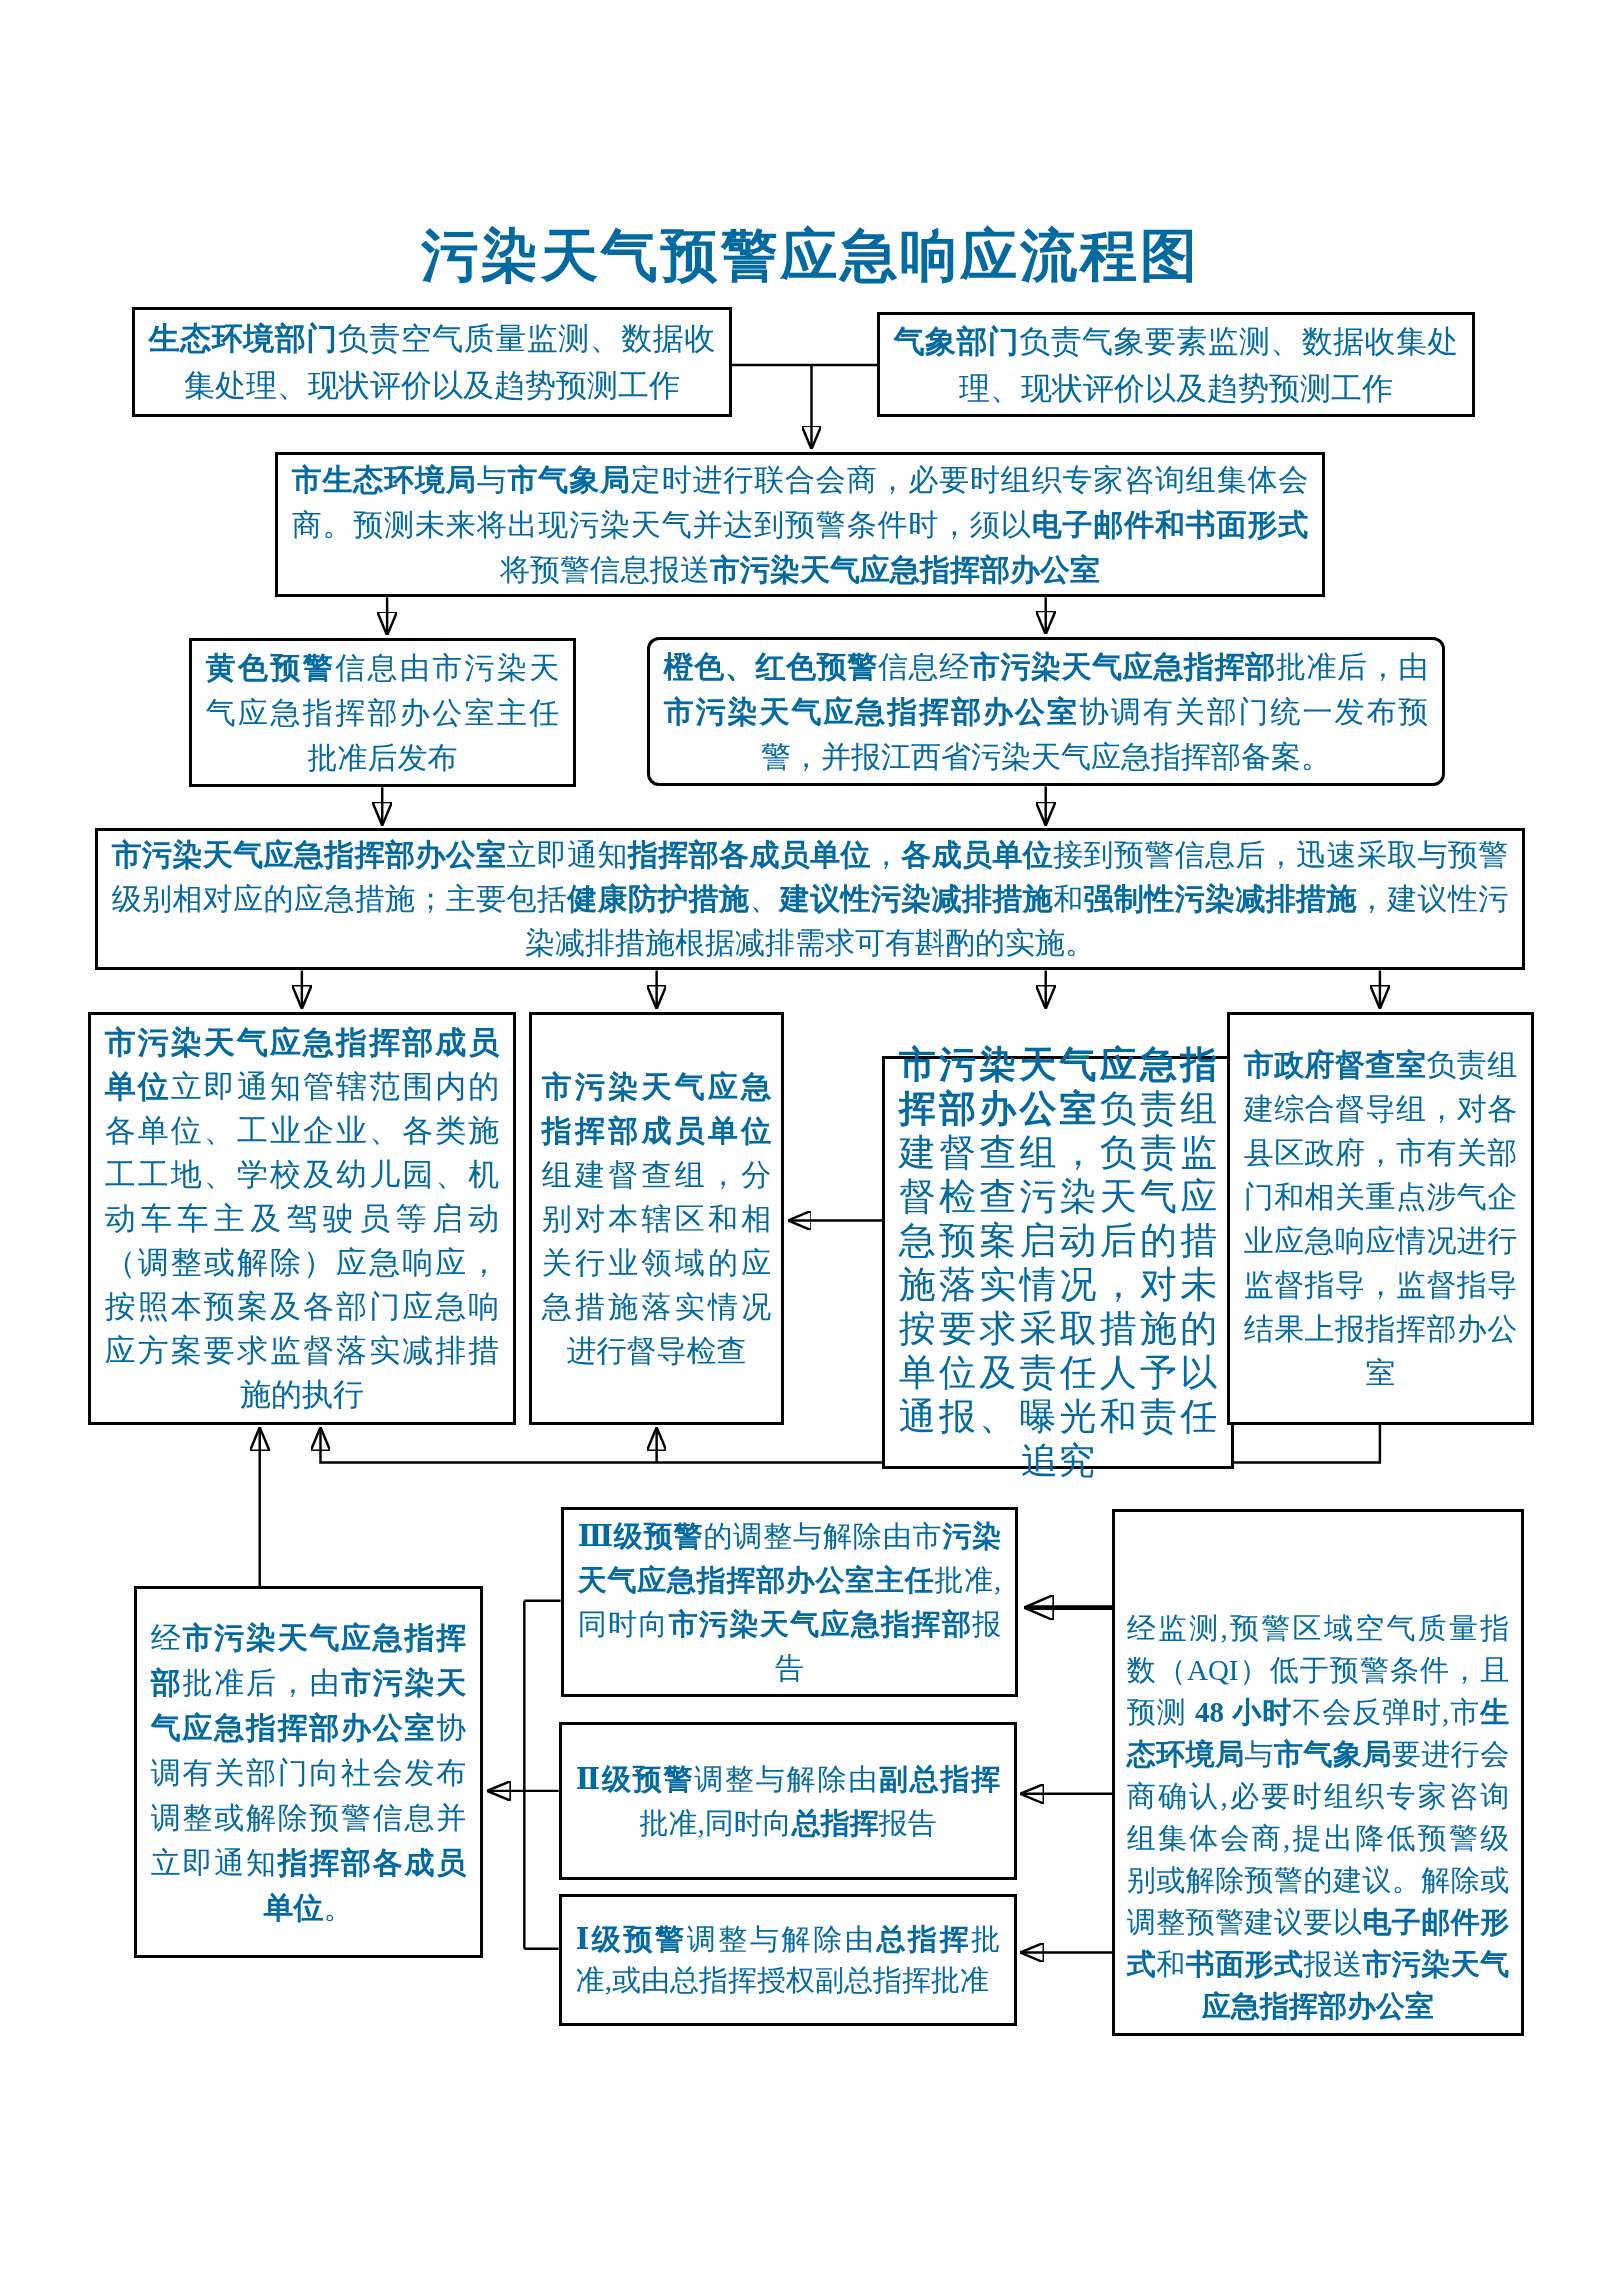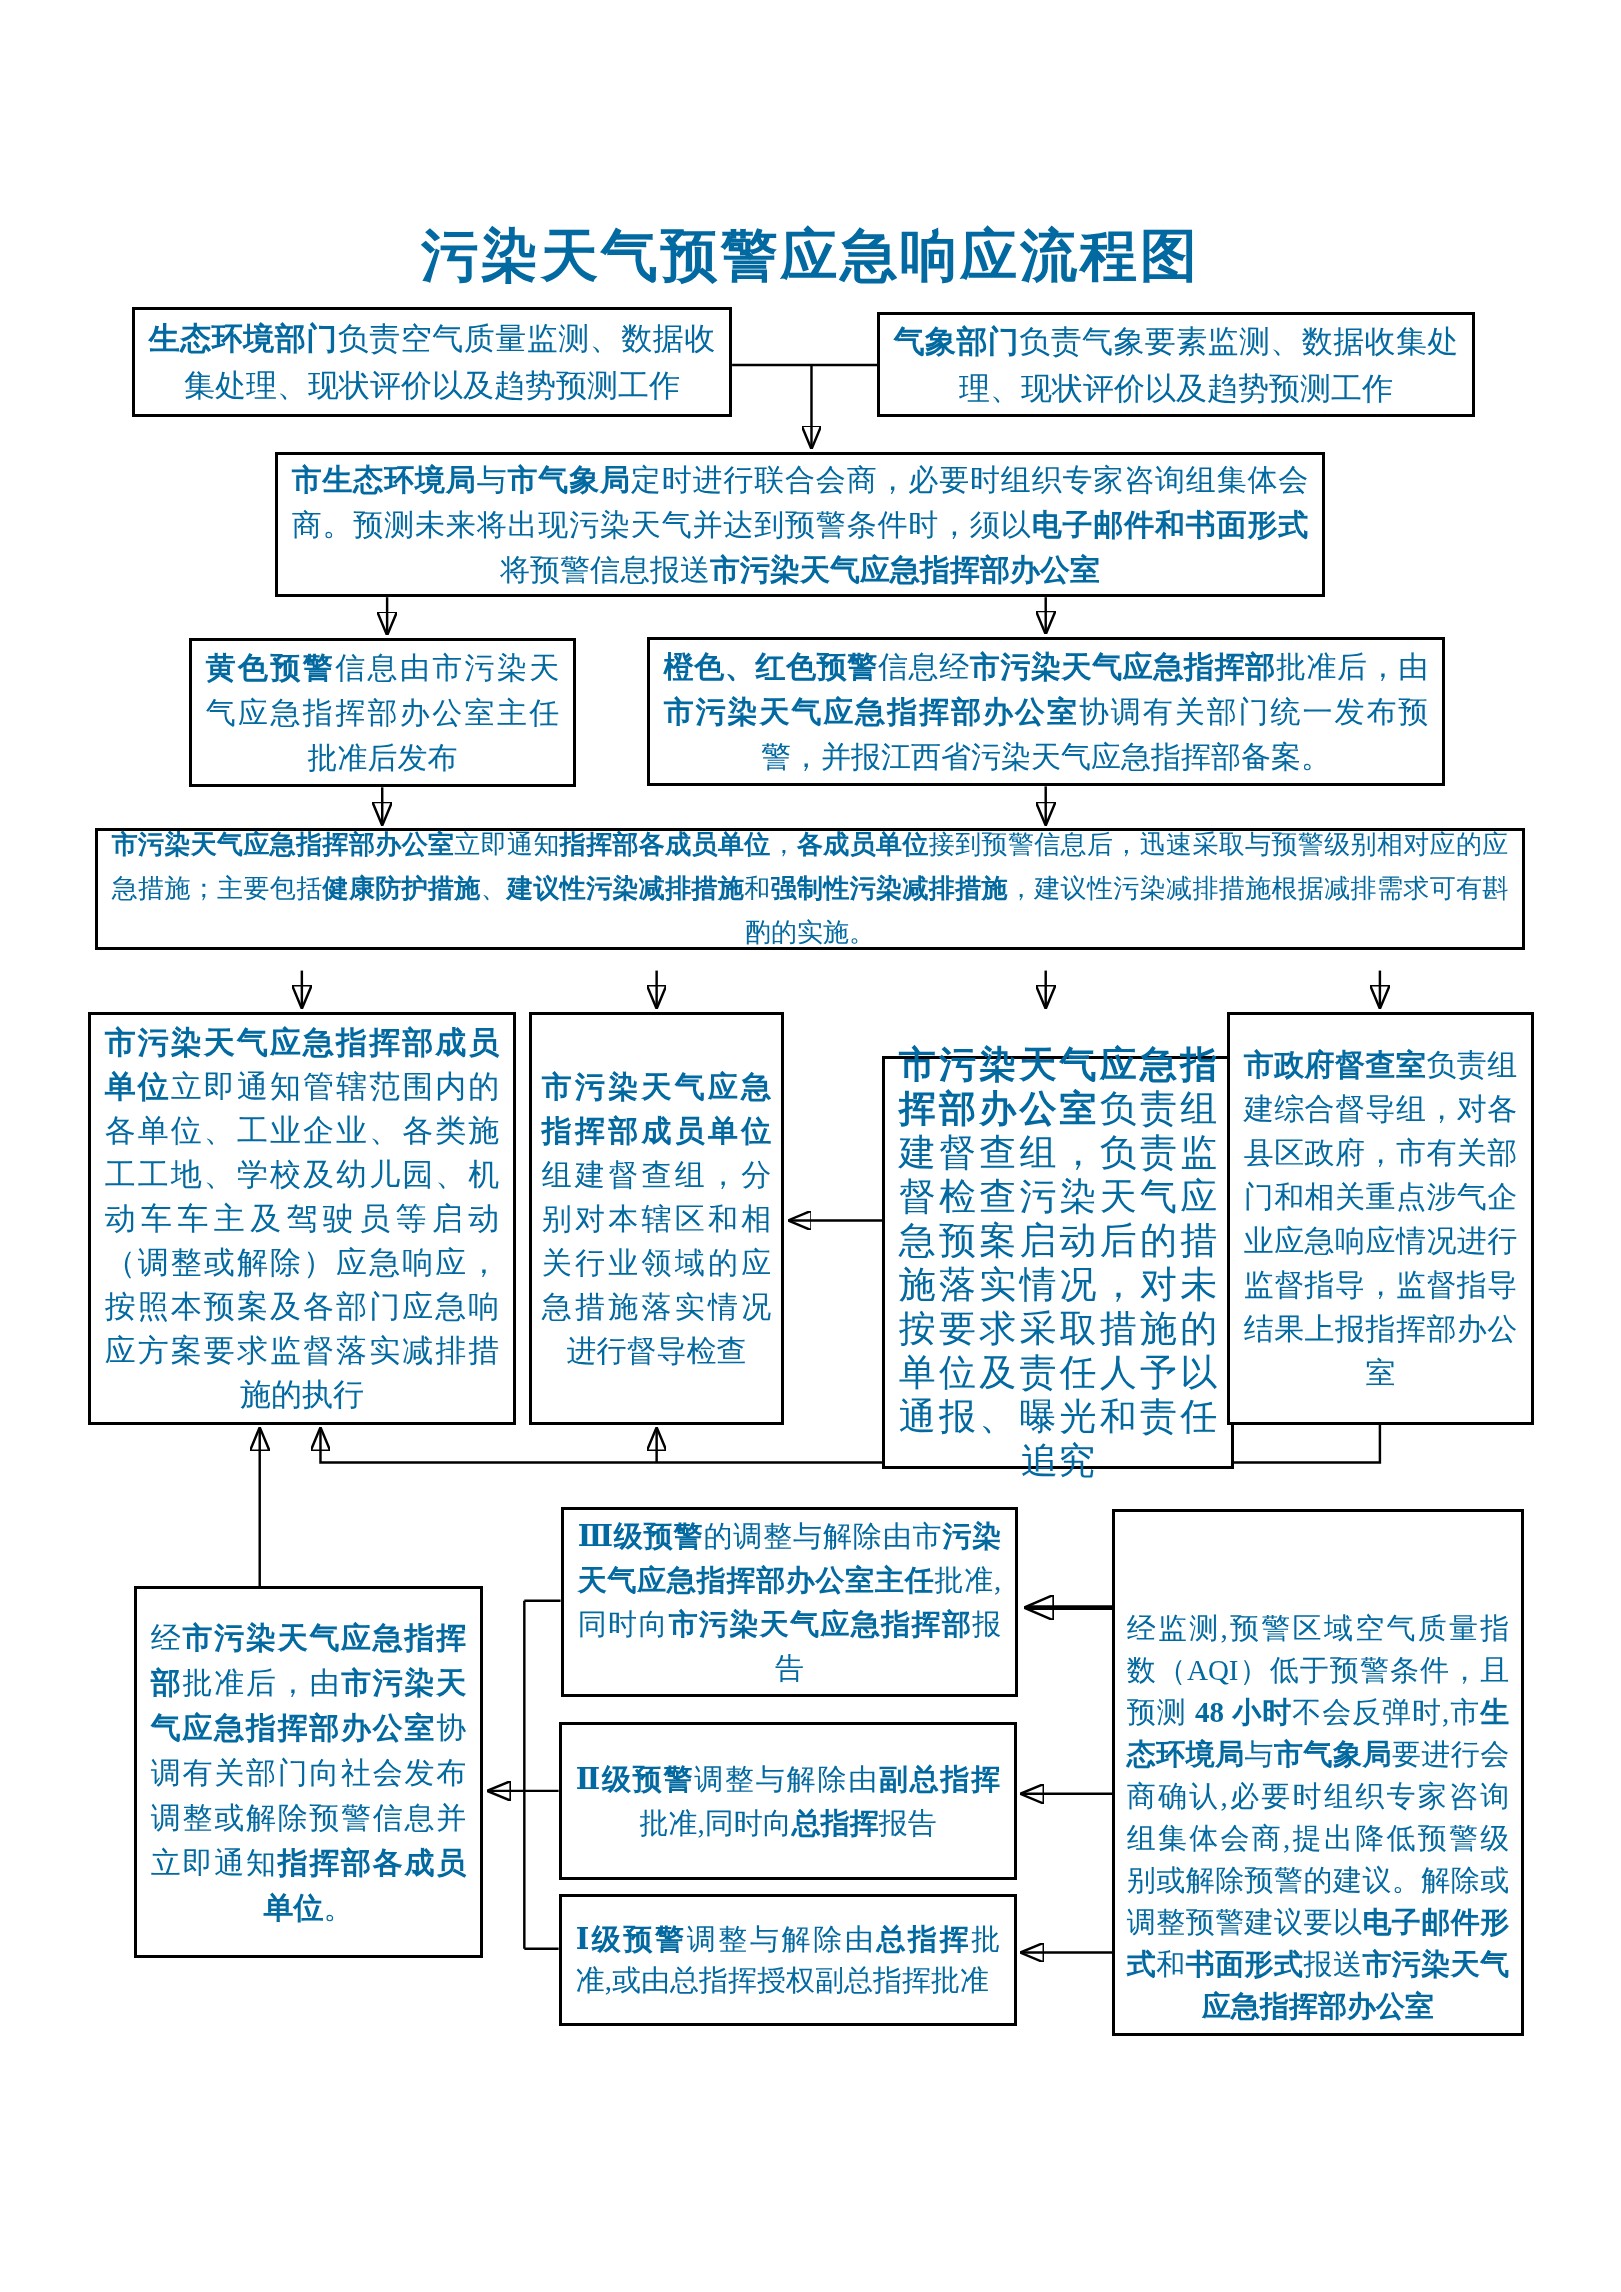--- a/index.html
+++ b/index.html
@@ -40,22 +40,22 @@
     width:100%;
     text-align:justify;
     text-align-last:center;
   }
   .bd{font-weight:bold;}
 
   #b-eco      {left:132px;  top:307px;  width:600px;  height:110px; font-size:31px; line-height:47px;}
   #b-weather  {left:877px;  top:312px;  width:598px;  height:105px; font-size:31px; line-height:47px;}
   #b-consult  {left:275px;  top:452px;  width:1050px; height:145px; font-size:30px; line-height:45px;}
   #b-yellow   {left:189px;  top:638px;  width:387px;  height:149px; font-size:30px; line-height:45px;}
-  #b-orange   {left:647px;  top:637px;  width:798px;  height:149px; font-size:30px; line-height:45px;}
-  #b-notify   {left:95px;   top:828px;  width:1430px; height:122px; font-size:26px; line-height:44px;}
+  #b-orange   {left:647px;  top:637px;  width:798px;  height:149px; font-size:30px; line-height:45px;border-radius:12px;}
+  #b-notify   {left:95px;   top:828px;  width:1430px; height:142px; font-size:30px; line-height:44px;}
   #b-member   {left:88px;   top:1012px; width:428px;  height:413px; font-size:31px; line-height:44px;}
   #b-supervise{left:529px;  top:1012px; width:255px;  height:413px; font-size:30px; line-height:44px; padding:5.9px 9.8px;}
   #b-office   {left:882px;  top:1012px; width:352px;  height:413px; font-size:37px; line-height:44px;margin-top:44px;}
   #b-gov      {left:1227px; top:1012px; width:307px;  height:413px; font-size:30px; line-height:44px;}
   #b-release  {left:134px;  top:1586px; width:349px;  height:372px; font-size:30px; line-height:45px;}
   #b-level3   {left:561px;  top:1507px; width:457px;  height:190px; font-size:29px; line-height:44px;}
   #b-level2   {left:559px;  top:1722px; width:458px;  height:158px; font-size:29px; line-height:44px;}
   #b-level1   {left:559px;  top:1894px; width:458px;  height:132px; font-size:29px; line-height:41px; padding:3.9px 13.7px;}
   #b-level1 .box-text{text-align-last:left;}
   #b-monitor  {left:1112px; top:1509px; width:412px;  height:527px; font-size:29px; line-height:42px; padding:5.9px 11.8px;align-items:flex-end;}

